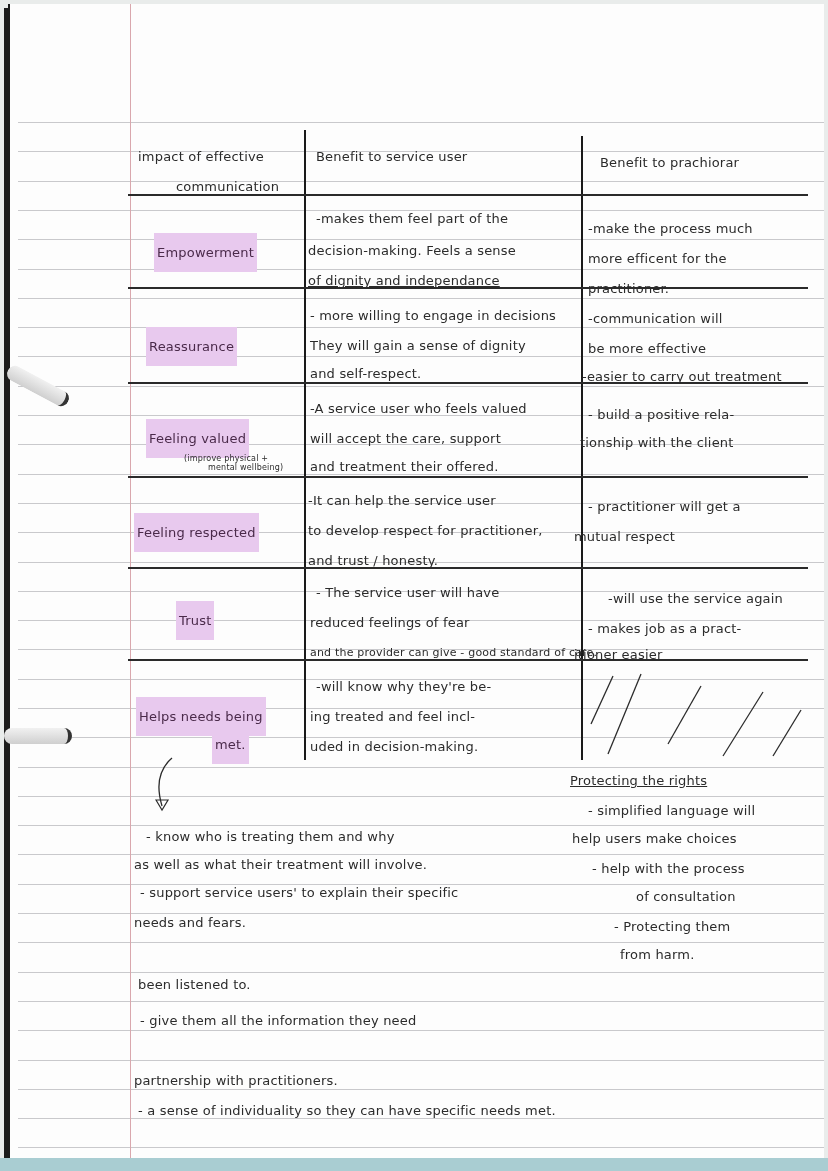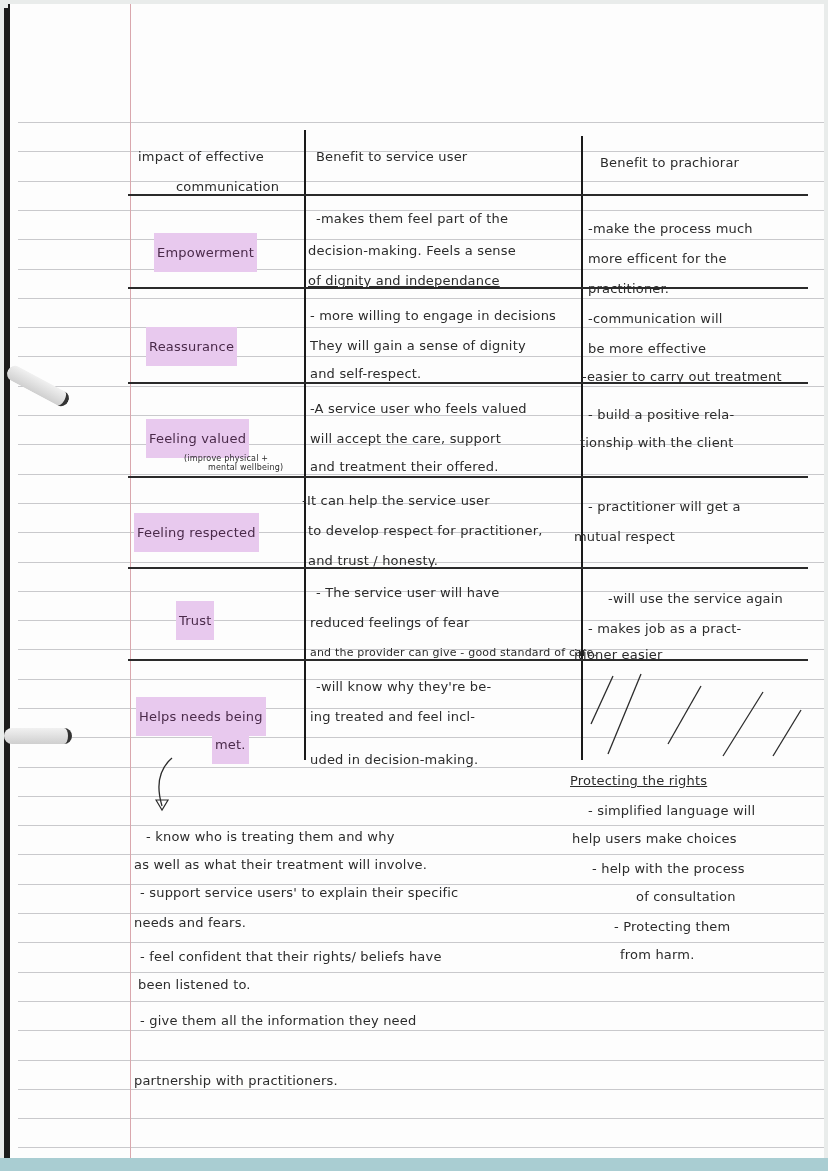--- a/index.html
+++ b/index.html
@@ -98,39 +98,39 @@
   <div class="hw" style="left:138px; top:428px;"><span class="hl">Feeling valued</span></div>
   <div class="hw tiny" style="left:176px; top:450px;">(improve physical +</div>
   <div class="hw tiny" style="left:200px; top:459px;">mental wellbeing)</div>
   <div class="hw" style="left:302px; top:398px;">-A service user who feels valued</div>
   <div class="hw" style="left:302px; top:428px;">will accept the care, support</div>
   <div class="hw" style="left:302px; top:456px;">and treatment their offered.</div>
   <div class="hw" style="left:580px; top:404px;">- build a positive rela-</div>
   <div class="hw" style="left:572px; top:432px;">tionship with the client</div>
 
   <div class="hw" style="left:126px; top:522px;"><span class="hl">Feeling respected</span></div>
-  <div class="hw" style="left:294px; top:490px;">-It can help the service user</div>
+  <div class="hw" style="left:300px; top:490px;">-It can help the service user</div>
   <div class="hw" style="left:300px; top:520px;">to develop respect for practitioner,</div>
   <div class="hw" style="left:300px; top:550px;">and trust / honesty.</div>
   <div class="hw" style="left:580px; top:496px;">- practitioner will get a</div>
   <div class="hw" style="left:566px; top:526px;">mutual respect</div>
 
   <div class="hw" style="left:168px; top:610px;"><span class="hl">Trust</span></div>
   <div class="hw" style="left:308px; top:582px;">- The service user will have</div>
   <div class="hw" style="left:302px; top:612px;">reduced feelings of fear</div>
   <div class="hw" style="left:302px; top:642px; font-size:11px;">and the provider can give - good standard of care.</div>
   <div class="hw" style="left:600px; top:588px;">-will use the service again</div>
   <div class="hw" style="left:580px; top:618px;">- makes job as a pract-</div>
   <div class="hw" style="left:566px; top:644px;">itioner easier</div>
 
   <div class="hw" style="left:128px; top:706px;"><span class="hl">Helps needs being</span></div>
   <div class="hw" style="left:204px; top:734px;"><span class="hl">met.</span></div>
   <div class="hw" style="left:308px; top:676px;">-will know why they're be-</div>
   <div class="hw" style="left:302px; top:706px;">ing treated and feel incl-</div>
-  <div class="hw" style="left:302px; top:736px;margin-top:13px;">uded in decision-making.</div>
+  <div class="hw" style="left:302px; top:736px;">uded in decision-making.</div>
 
   <svg style="left:575px; top:660px;" width="230" height="96">
     <g stroke="#2b2b2b" stroke-width="1.3" fill="none">
       <line x1="8" y1="60" x2="30" y2="12"></line>
       <line x1="25" y1="90" x2="58" y2="10"></line>
       <line x1="85" y1="80" x2="118" y2="22"></line>
       <line x1="140" y1="92" x2="180" y2="28"></line>
       <line x1="190" y1="92" x2="218" y2="46"></line>
     </g>
   </svg>
@@ -145,21 +145,21 @@
   <div class="hw" style="left:564px; top:828px;">help users make choices</div>
   <div class="hw" style="left:584px; top:858px;">- help with the process</div>
   <div class="hw" style="left:628px; top:886px;">of consultation</div>
   <div class="hw" style="left:606px; top:916px;">- Protecting them</div>
   <div class="hw" style="left:612px; top:944px;text-align:right;">from harm.</div>
 
   <div class="hw" style="left:138px; top:826px;">- know who is treating them and why</div>
   <div class="hw" style="left:126px; top:854px;">as well as what their treatment will involve.</div>
   <div class="hw" style="left:132px; top:882px;">- support service users' to explain their specific</div>
   <div class="hw" style="left:126px; top:912px;">needs and fears.</div>
-  <div class="hw" style="left:132px; top:946px;">- feel confident that their rights/ beliefs have</div>
   <div class="hw" style="left:130px; top:974px;">been listened to.</div>
   <div class="hw" style="left:132px; top:1010px;">- give them all the information they need</div>
   <div class="hw" style="left:126px; top:1070px;text-align:right;">partnership with practitioners.</div>
+  <div class="hw" style="left:130px; top:1100px;">- a sense of individuality so they can have specific needs met.</div>
 </div>
 
 <div class="binder-edge"></div>
 <div class="ring" style="left:4px; top:378px; transform:rotate(28deg);"></div>
 <div class="ring" style="left:4px; top:728px;"></div>
 
 </body></html>

